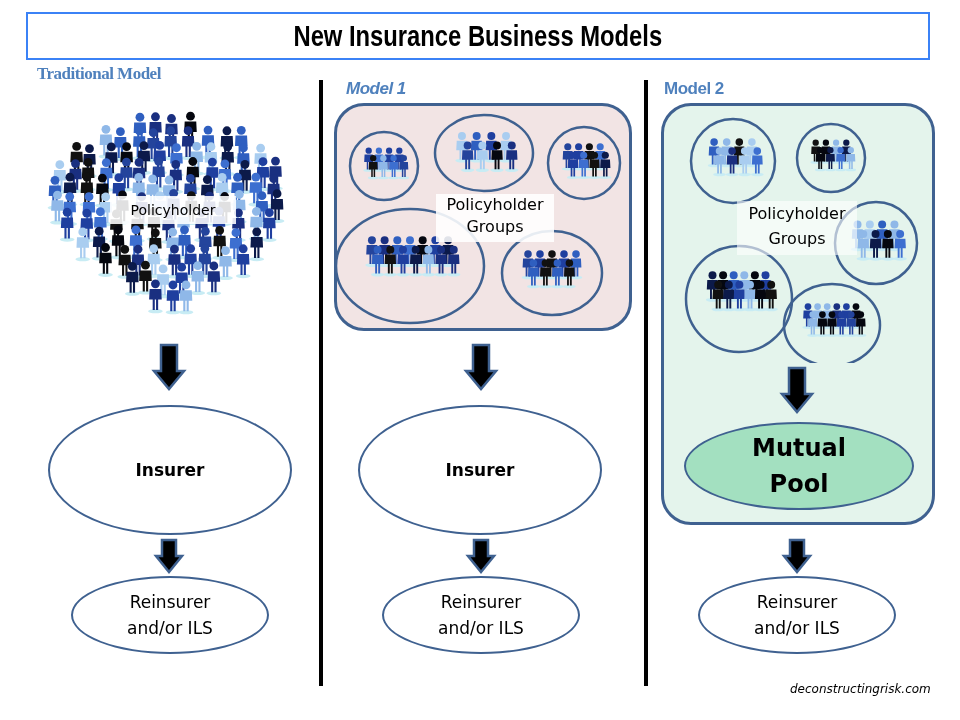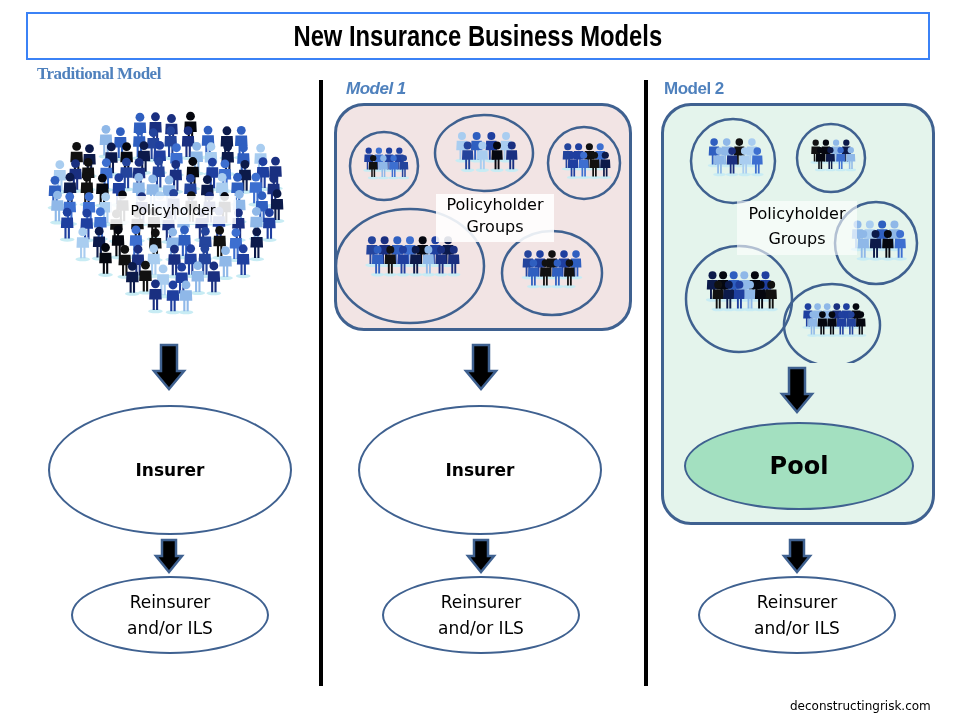--- a/index.html
+++ b/index.html
@@ -1112,20 +1112,21 @@
 
 <div class="abs ellipse ell-big" style="left:48px; top:405px; width:244px; height:130px;">
   <span>Insurer</span>
 </div>
 <div class="abs ellipse ell-big" style="left:358px; top:405px; width:244px; height:130px;">
   <span>Insurer</span>
 </div>
 
 <div class="abs ellipse ell-pool" style="left:684px; top:422px; width:230px; height:88px;">
   <div>
+    <div>Mutual</div>
     <div>Pool</div>
   </div>
 </div>
 
 <div class="abs ellipse ell-small" style="left:71px; top:576px; width:198px; height:78px;">
   <div>
     <div>Reinsurer</div>
     <div>and/or ILS</div>
   </div>
 </div>
@@ -1135,13 +1136,13 @@
     <div>and/or ILS</div>
   </div>
 </div>
 <div class="abs ellipse ell-small" style="left:698px; top:576px; width:198px; height:78px;">
   <div>
     <div>Reinsurer</div>
     <div>and/or ILS</div>
   </div>
 </div>
 
-<div class="abs credit" style="left:790px; top:699px;">deconstructingrisk.com</div>
+<div class="abs credit" style="left:790px; top:682px;font-style:italic;">deconstructingrisk.com</div>
 
 </body></html>

